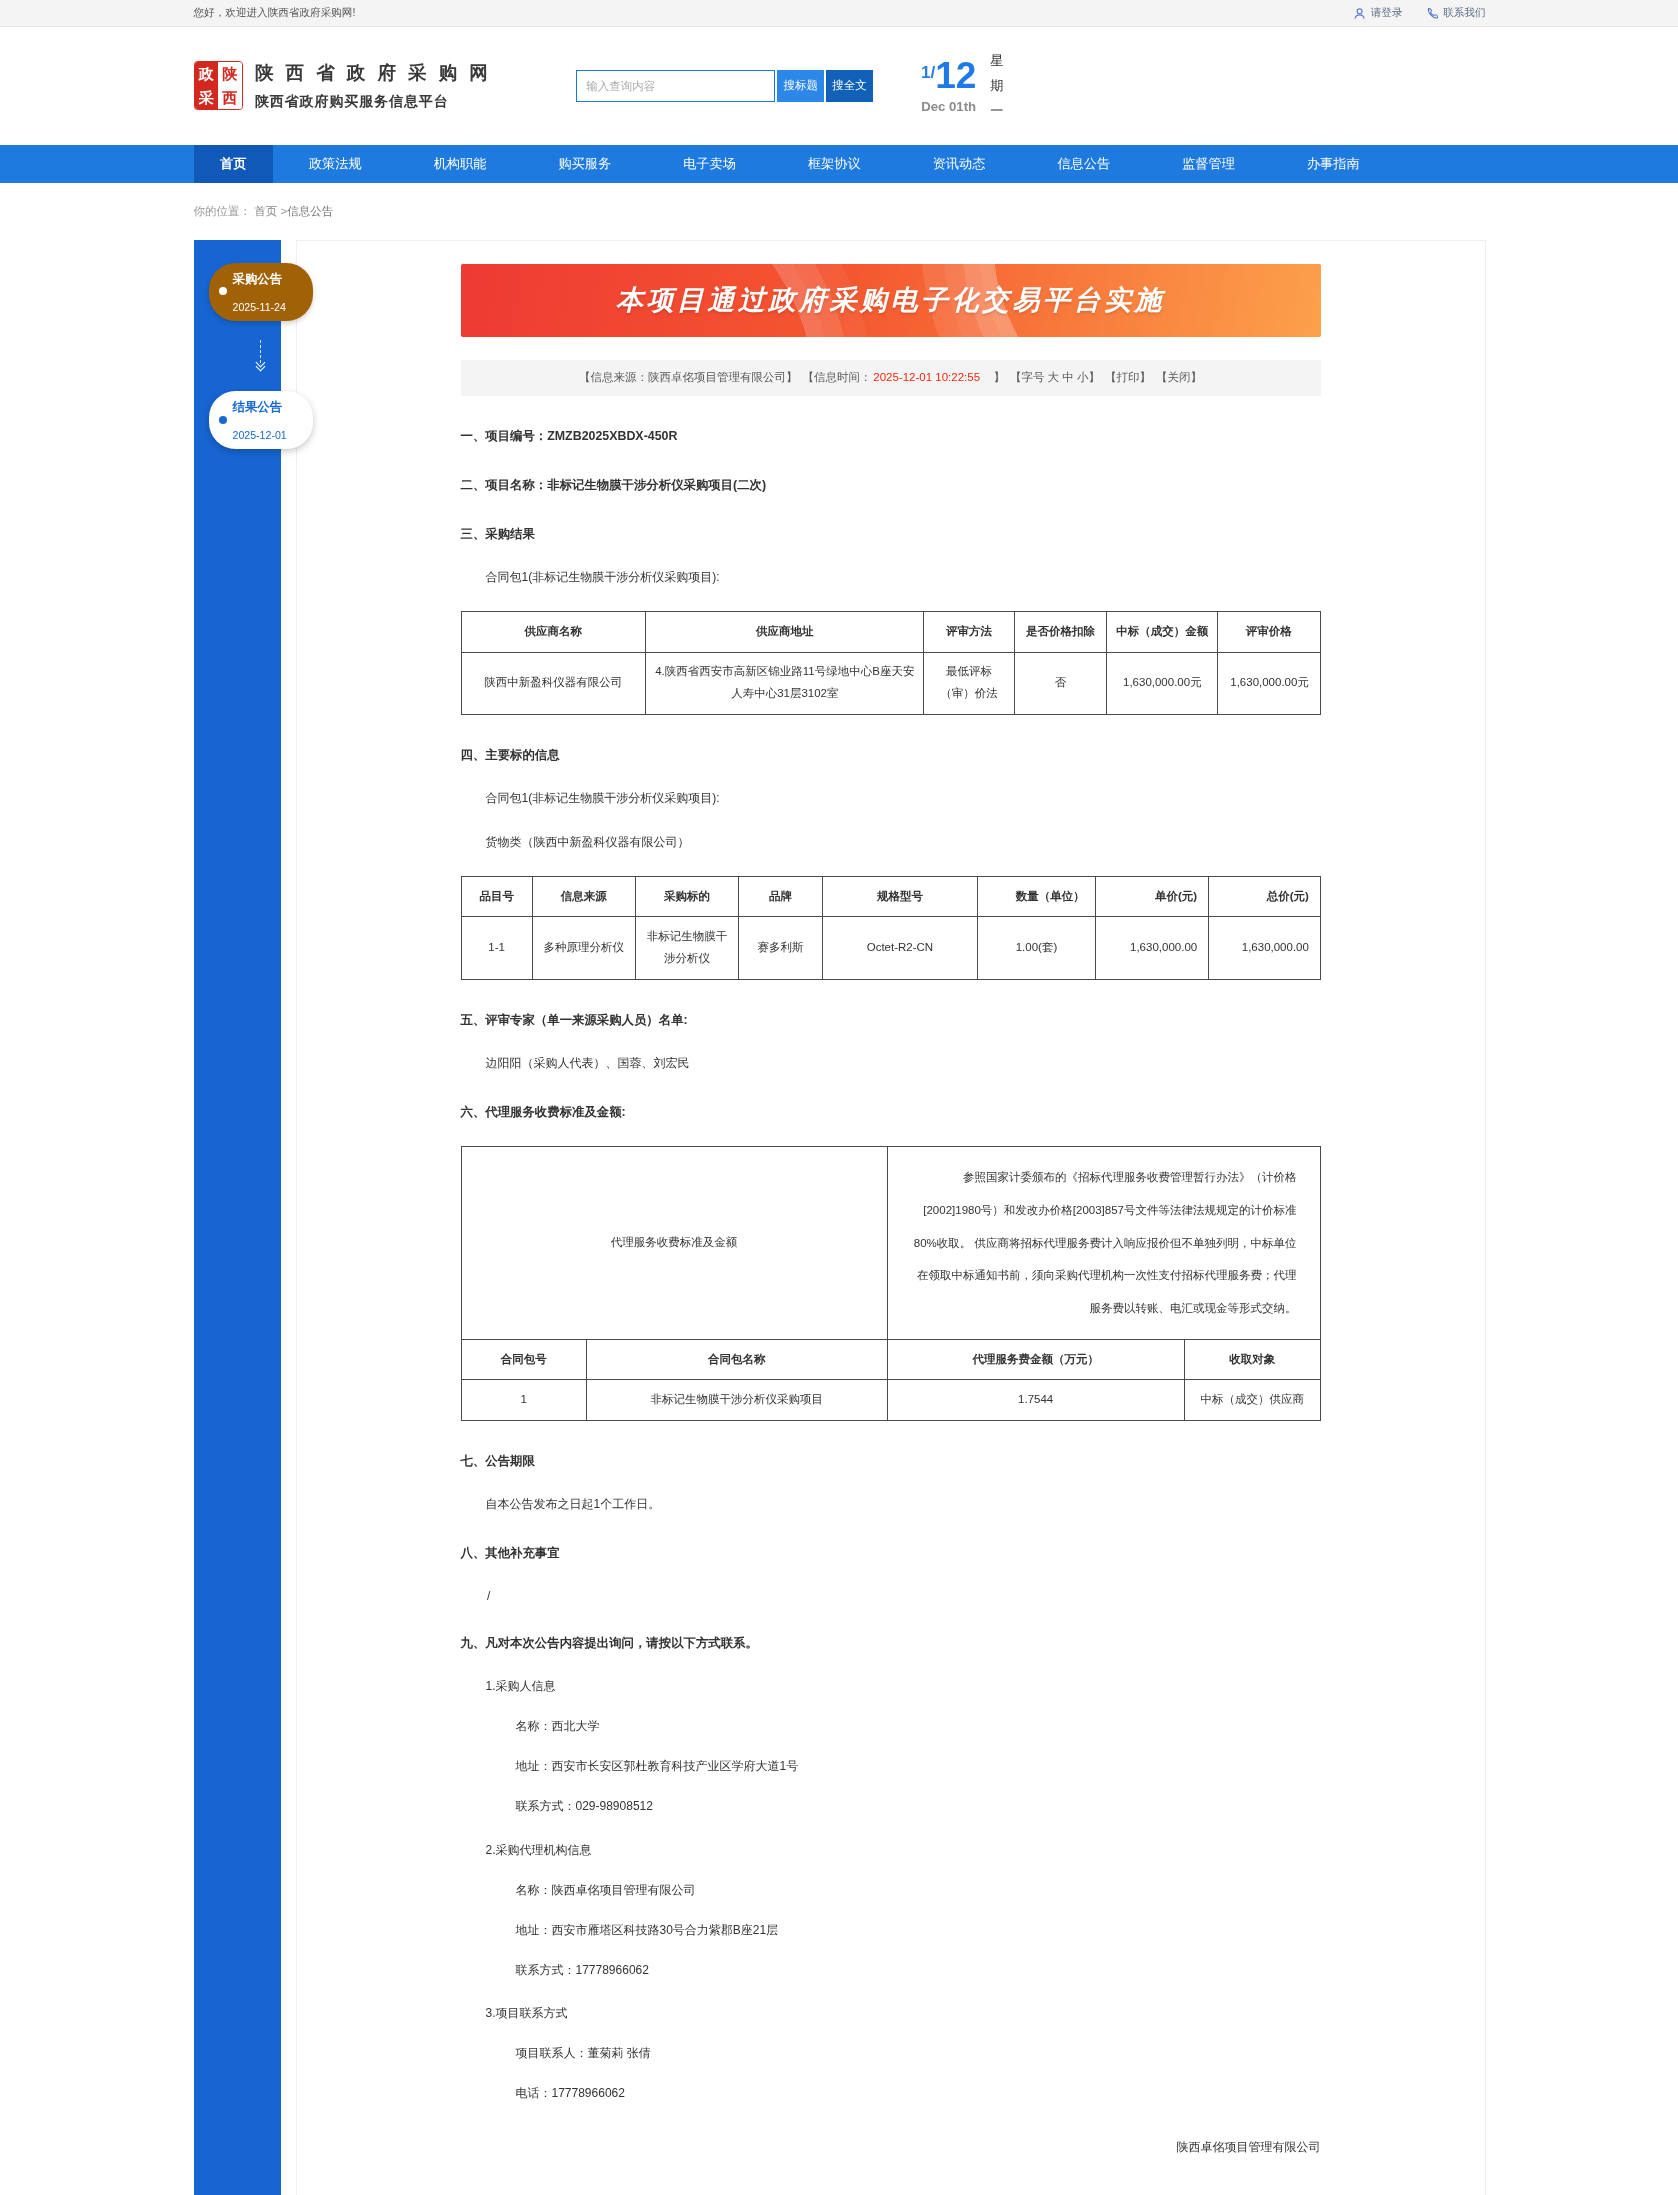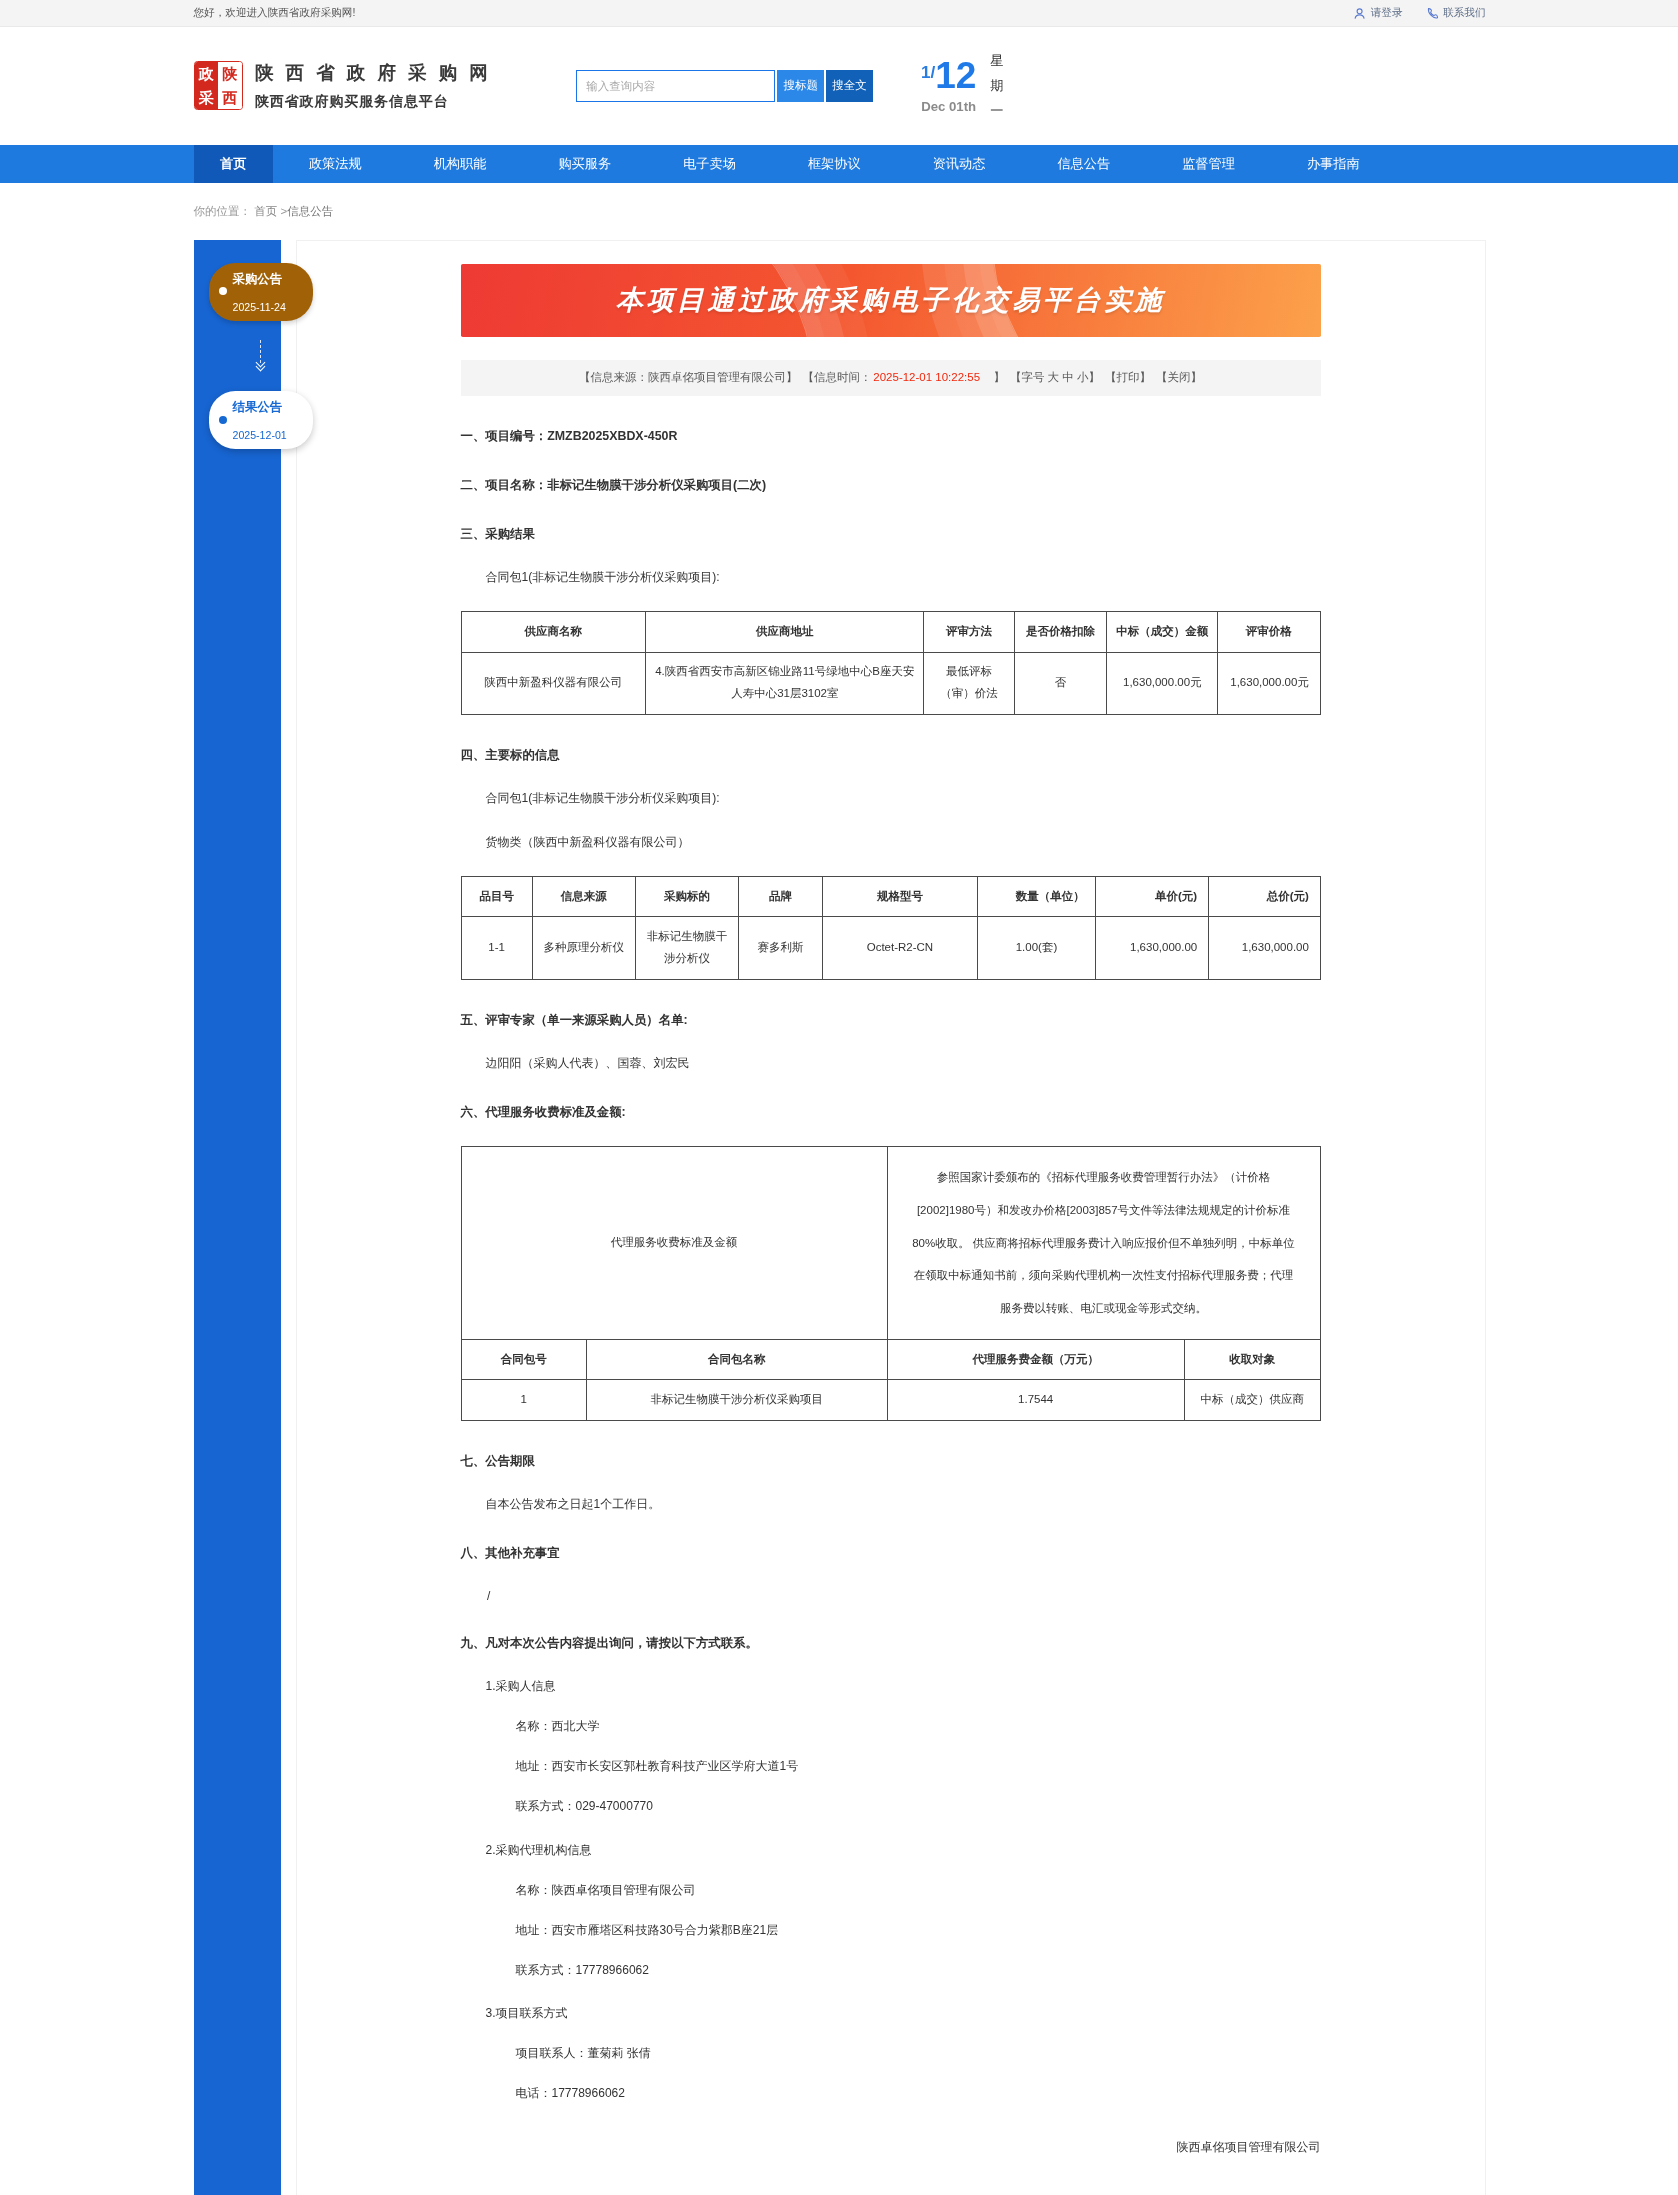--- a/index.html
+++ b/index.html
@@ -90,21 +90,21 @@
 
   .sec { font-weight:bold; margin-top:32px; font-size:12.4px; color:#333; }
   .p1 { margin:26.5px 0 0 25px; }
   .p2 { margin:23px 0 0 55px; }
   .slash { margin:26.5px 0 0 26.5px; }
 
   table { width:100%; border-collapse:collapse; margin-top:25px; }
   th,td { border:0.9px solid #4a4a4a; padding:8.8px 7px; text-align:center; font-size:11.5px; line-height:1.9; color:#333; }
   th { font-weight:bold; }
   .tr-right { text-align:right; padding-right:10.6px; }
-  .t3-desc { text-align:center; line-height:2.85; padding:14px 23px; }
+  .t3-desc { text-align:right; line-height:2.85; padding:14px 23px; }
 
   .sig { text-align:right; margin-top:37px; }
 </style>
 </head>
 <body>
 
 <div class="topbar">
   <div class="wrap">
     <span>您好，欢迎进入陕西省政府采购网!</span>
     <div class="topbar-right">
@@ -328,21 +328,21 @@
       <div class="p1">自本公告发布之日起1个工作日。</div>
 
       <div class="sec">八、其他补充事宜</div>
       <div class="slash">/</div>
 
       <div class="sec">九、凡对本次公告内容提出询问，请按以下方式联系。</div>
 
       <div class="p1">1.采购人信息</div>
       <div class="p2">名称：西北大学</div>
       <div class="p2">地址：西安市长安区郭杜教育科技产业区学府大道1号</div>
-      <div class="p2">联系方式：029-47000770</div>
+      <div class="p2">联系方式：029-98908512</div>
 
       <div class="p1">2.采购代理机构信息</div>
       <div class="p2">名称：陕西卓佲项目管理有限公司</div>
       <div class="p2">地址：西安市雁塔区科技路30号合力紫郡B座21层</div>
       <div class="p2">联系方式：17778966062</div>
 
       <div class="p1">3.项目联系方式</div>
       <div class="p2">项目联系人：董菊莉 张倩</div>
       <div class="p2">电话：17778966062</div>
 

